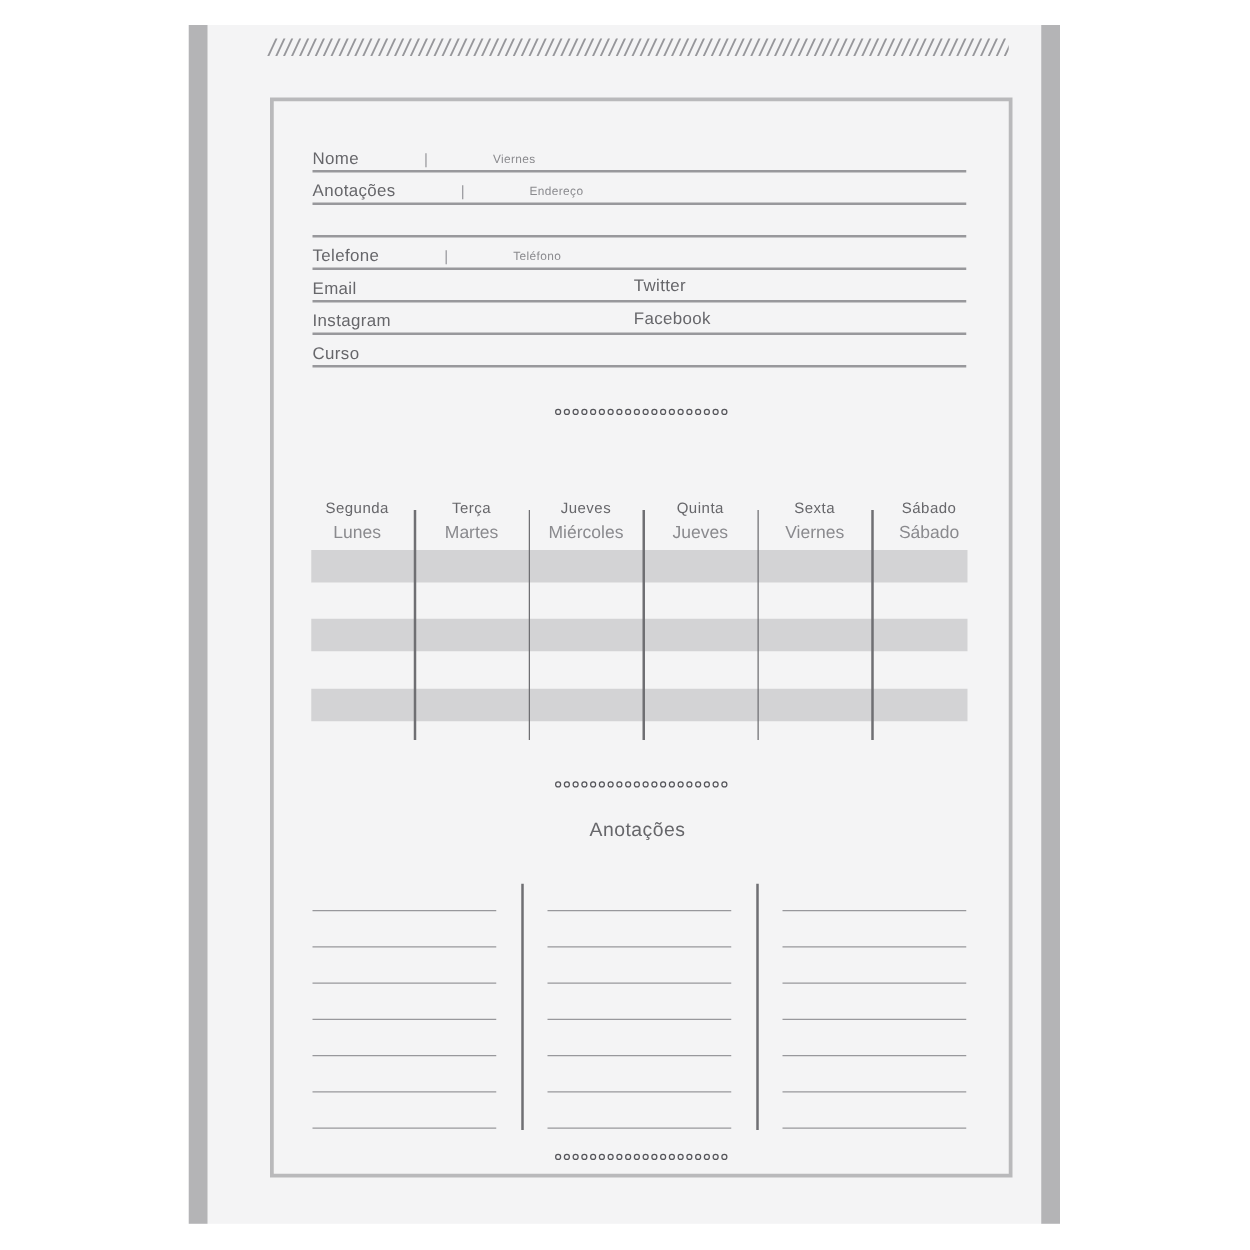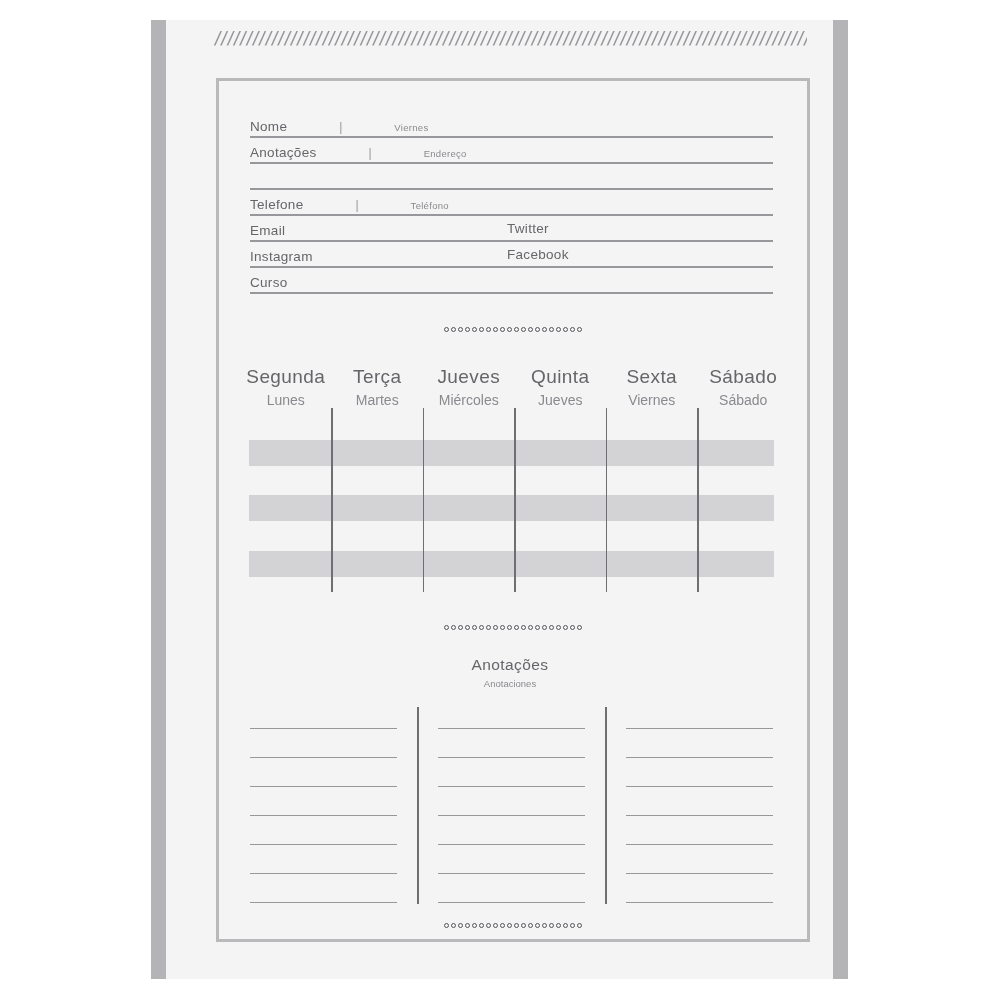--- a/index.html
+++ b/index.html
@@ -31,21 +31,21 @@
 
   
   .dots { position:absolute; left:444px; display:flex; gap:1.6px; }
   .dot  { width:5.4px; height:5.4px; box-sizing:border-box; border-radius:50%;
           border:1.3px solid var(--dot, #55555a); }
 
   
   .days { position:absolute; left:240px; top:366px; width:549px;
           display:grid; grid-template-columns:repeat(6, 91.5px); }
   .day  { text-align:center; }
-  .day-pt { font-size:19px; color:var(--text-primary, #66666a); letter-spacing:0.4px; }
+  .day-pt { font-size:12px; color:var(--text-primary, #66666a); letter-spacing:0.4px;margin-top:33px; }
   .day-es { font-size:14px;  color:var(--text-secondary, #8a8a8e); margin-top:4px; }
 
   
   .band  { position:absolute; left:249px; width:525px; height:26px;
            background:var(--band, #d3d3d5); }
   .bands .band:nth-child(1) { top:440px; }
   .bands .band:nth-child(2) { top:495px; }
   .bands .band:nth-child(3) { top:551px; }
   .vline { position:absolute; top:408px; height:184px; width:1.5px;
            background:var(--grid-line, #6f6f73); }
@@ -199,21 +199,20 @@
     <div class="band"></div>
   </div>
 <div class="vline" style="left:331px"></div>
 <div class="vline" style="left:422.5px"></div>
 <div class="vline" style="left:514px"></div>
 <div class="vline" style="left:605.5px"></div>
 <div class="vline" style="left:697px"></div>
 
 <div class="notes-title">
   <div class="nt-pt">Anotações</div>
-  <div class="nt-es">Anotaciones</div>
 </div>
 <div class="ncol" style="left:250px">
     <div class="nline"></div>
     <div class="nline"></div>
     <div class="nline"></div>
     <div class="nline"></div>
     <div class="nline"></div>
     <div class="nline"></div>
     <div class="nline"></div>
   </div>

